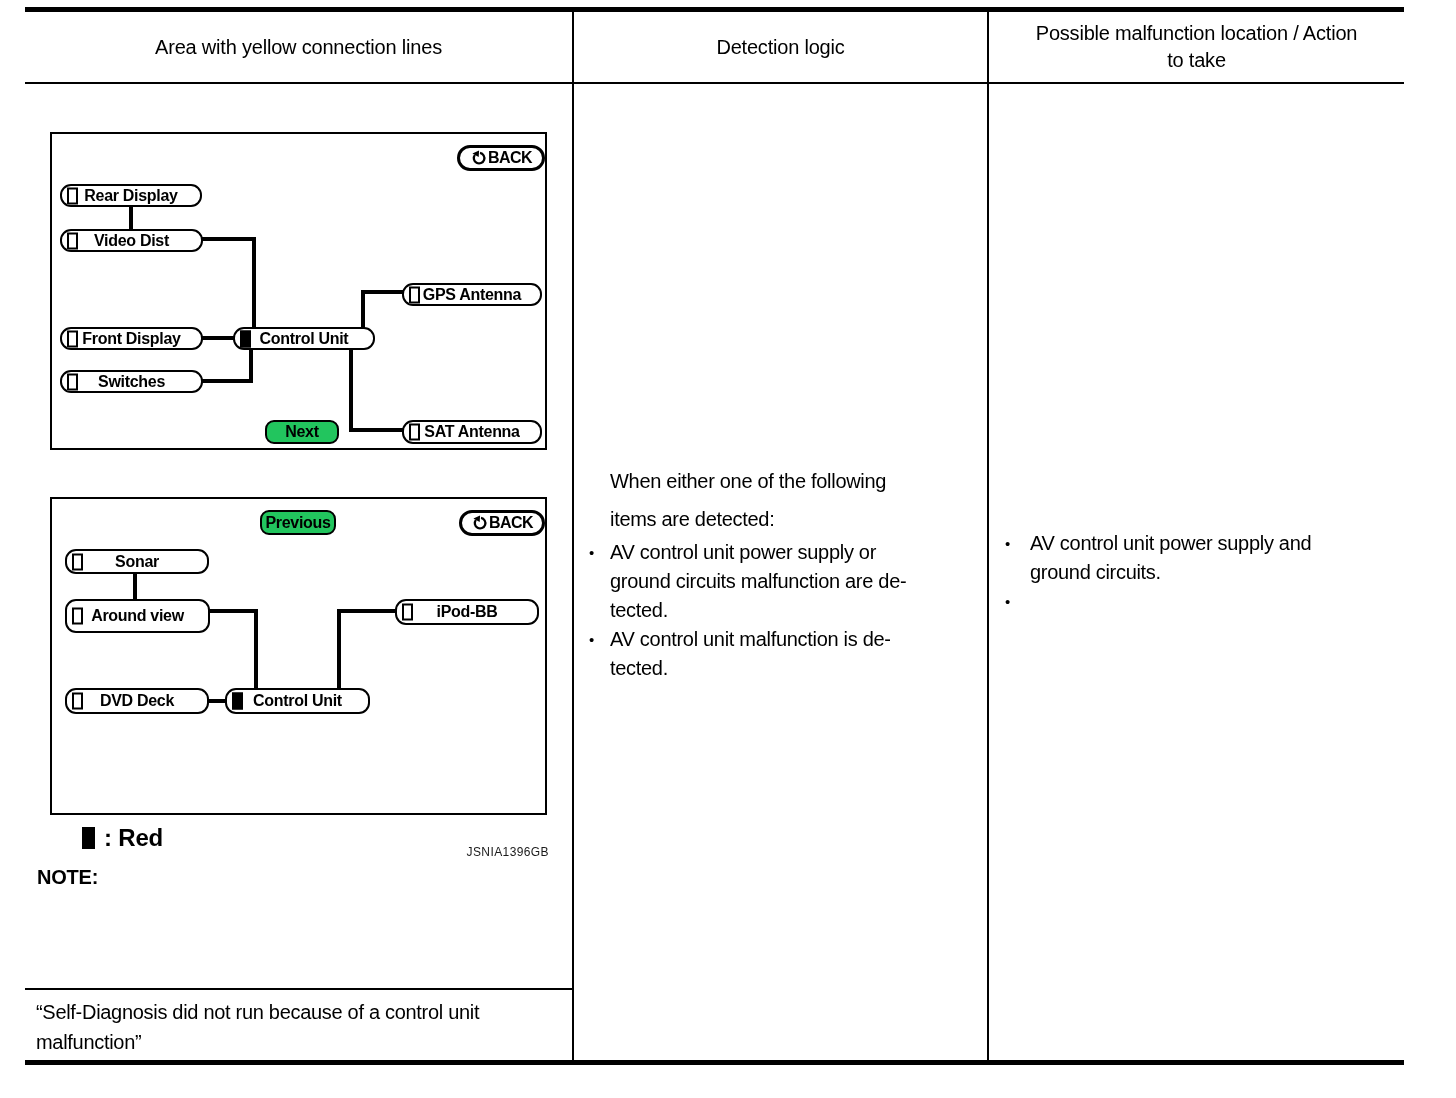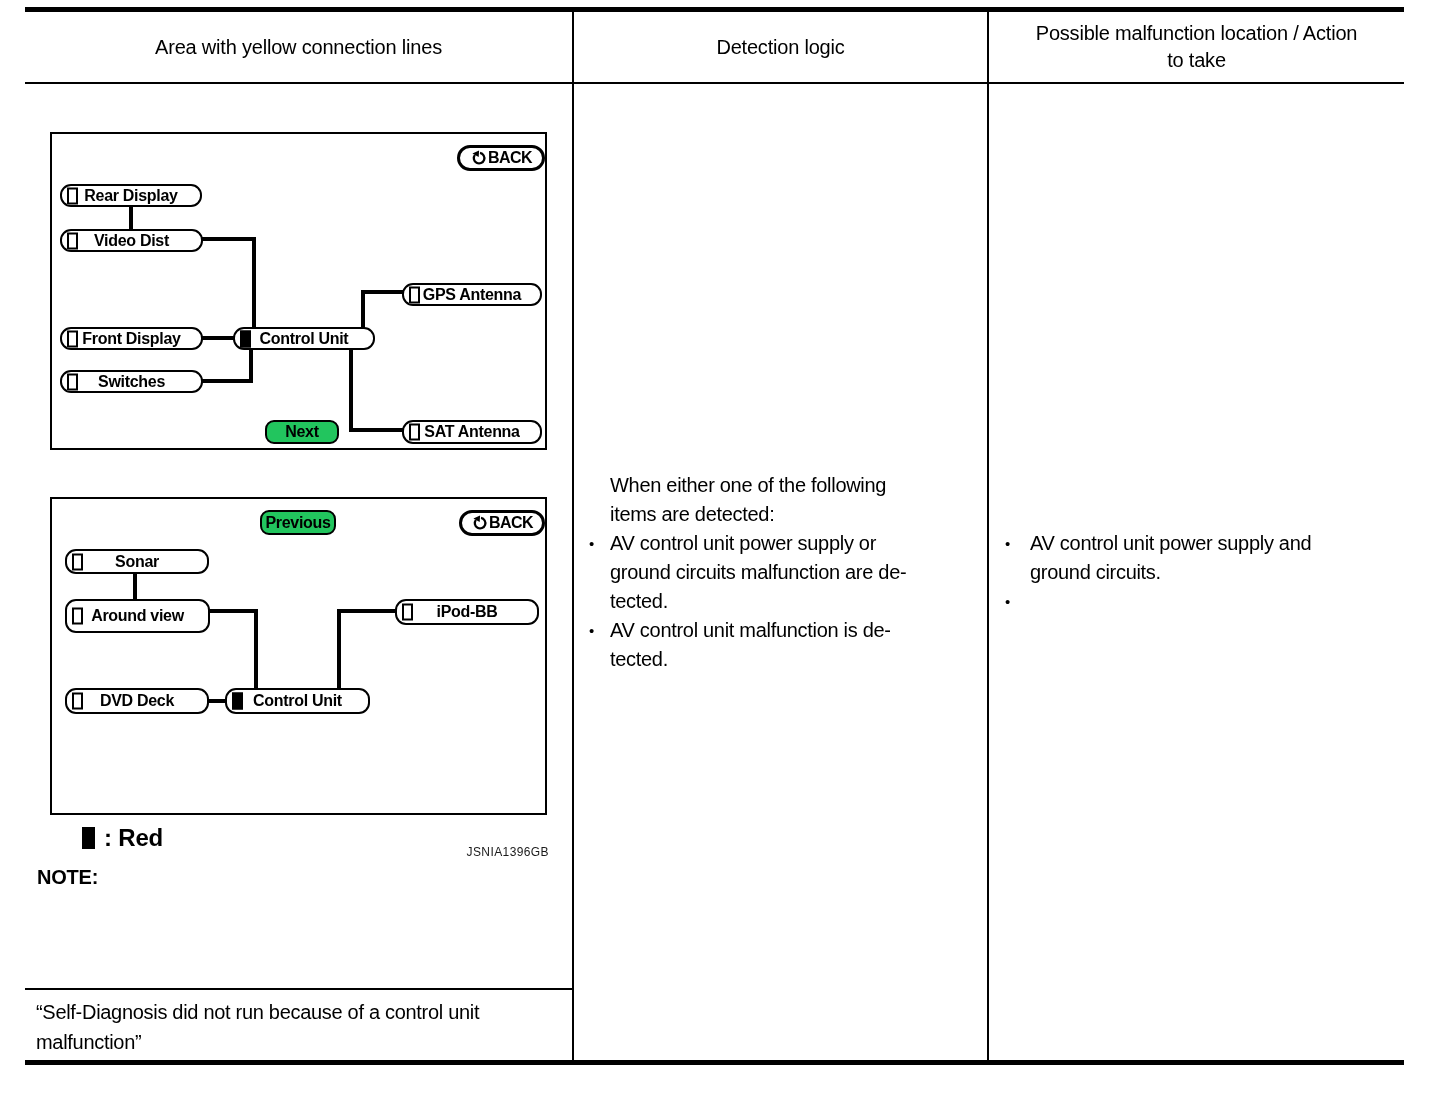--- a/index.html
+++ b/index.html
@@ -45,21 +45,21 @@
   .legend-mark { width:13px; height:22px; background:#000; margin-right:9px; }
   .legend-text { font-size:24px; font-weight:bold; letter-spacing:-0.2px; }
   .figcode { position:absolute; right:23px; top:761px; font-size:12px; color:#1a1a1a; letter-spacing:0.4px; }
   .note { position:absolute; left:12px; top:779px; right:6px; }
   .note-title { font-size:20px; font-weight:bold; line-height:29px; letter-spacing:-0.2px; }
   .note-body { font-size:20px; line-height:29px; letter-spacing:-0.3px; white-space:pre-line; }
 
   
   .td2 { padding-left:13px; padding-right:6px; }
   .td3 { padding-left:14px; padding-right:6px; }
-  .intro { margin-left:23px; font-size:20px; line-height:29px; letter-spacing:-0.3px; white-space:pre-line; }
+  .intro { margin-left:23px; font-size:20px; line-height:38px; letter-spacing:-0.3px; white-space:pre-line; }
   .bullet-item { display:flex; }
   .bullet-marker { width:23px; flex:0 0 23px; font-size:15px; line-height:29px; text-align:left; padding-left:2px; }
   .td3 .bullet-marker { width:27px; flex-basis:27px; }
   .bullet-text { font-size:20px; line-height:29px; letter-spacing:-0.3px; white-space:pre-line; }
 </style>
 </head>
 <body>
 
 <div class="page">
   <div class="doc-table">

